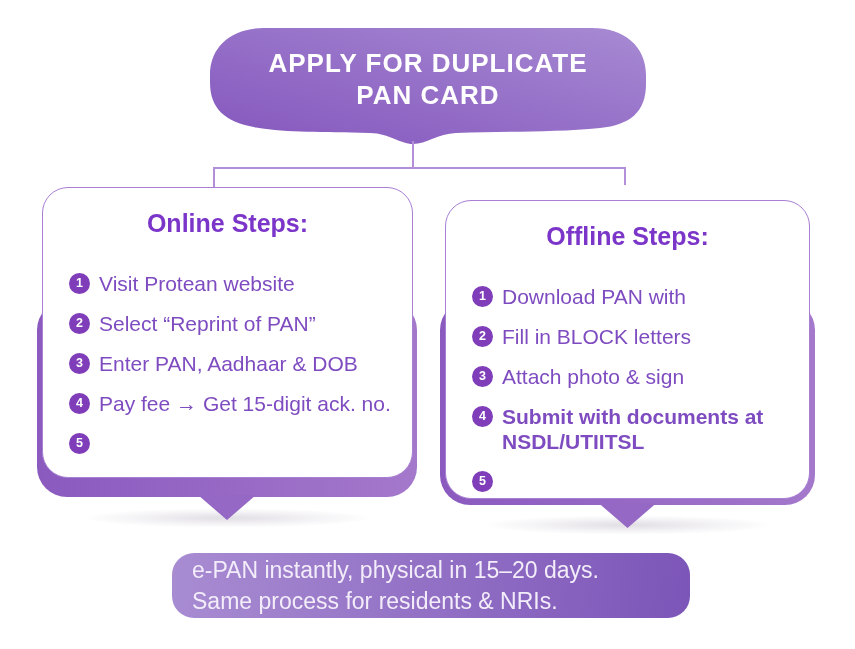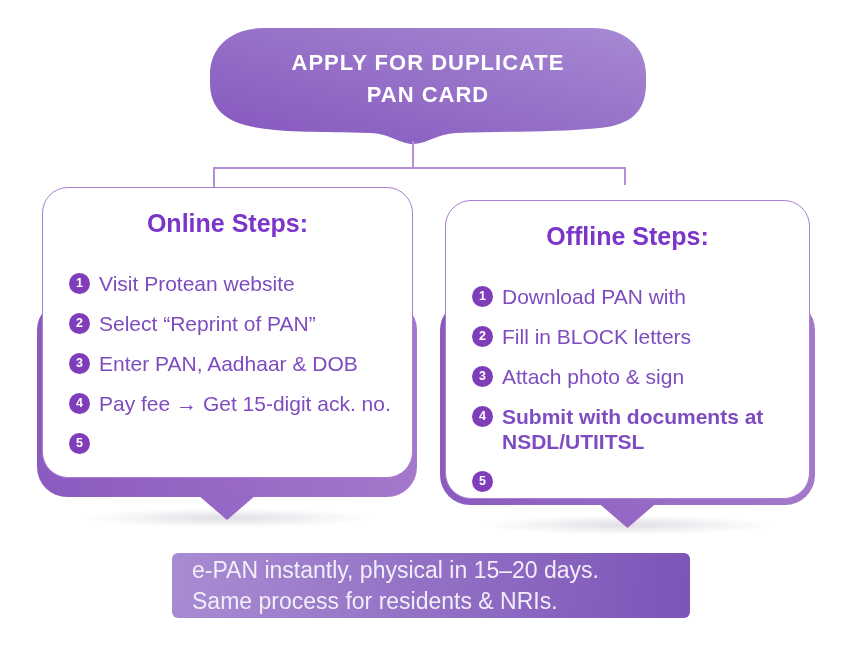--- a/index.html
+++ b/index.html
@@ -22,21 +22,21 @@
   }
   *{margin:0;padding:0;box-sizing:border-box;}
   html,body{background:#fff;}
   body{font-family:"Liberation Sans",sans-serif;}
   .canvas{position:relative;width:855px;height:649px;background:var(--bg);overflow:hidden;}
 
   
   .header-wrap{position:absolute;left:210px;top:27px;width:436px;height:120px;}
   .header-wrap svg{position:absolute;left:0;top:0;width:436px;height:120px;display:block;}
   .header-text{position:absolute;left:0;top:20px;width:100%;text-align:center;
-    color:var(--header-text);font-weight:700;font-size:22px;line-height:32px;letter-spacing:1px;}
+    color:var(--header-text);font-weight:700;font-size:26px;line-height:32px;letter-spacing:1px;}
 
   
   .conn{position:absolute;background:var(--connector);}
   .conn-v-center{left:412px;top:141px;width:1.5px;height:27px;}
   .conn-h{left:213px;top:167px;width:412px;height:1.5px;}
   .conn-v-left{left:213px;top:167px;width:1.5px;height:21px;}
   .conn-v-right{left:624px;top:167px;width:1.5px;height:18px;}
 
   
   .group{position:absolute;}
@@ -62,21 +62,21 @@
     font-weight:700;font-size:25px;line-height:36px;}
   .steps{margin:30px 8px 0 26px;list-style:none;}
   .step{display:flex;align-items:flex-start;gap:9px;margin-bottom:15px;}
   .badge{flex:0 0 auto;width:21px;height:21px;margin-top:2px;border-radius:50%;
     background:var(--badge-bg);color:var(--badge-text);
     display:flex;align-items:center;justify-content:center;
     font-size:12.5px;font-weight:700;line-height:1;}
   .step-text{color:var(--step-text);font-size:21px;line-height:25px;}
 
   
-  .footer{position:absolute;left:172px;top:553px;width:518px;height:65px;border-radius:6px;
+  .footer{position:absolute;left:172px;top:553px;width:518px;height:65px;border-radius:22px;
     background:linear-gradient(95deg,var(--footer-grad-from),var(--footer-grad-to));
     display:flex;flex-direction:column;justify-content:center;padding-left:20px;
     color:var(--footer-text);font-size:23px;line-height:31px;}
 </style>
 </head>
 <body>
 
 <div class="canvas">
 
   <div class="header-wrap">

